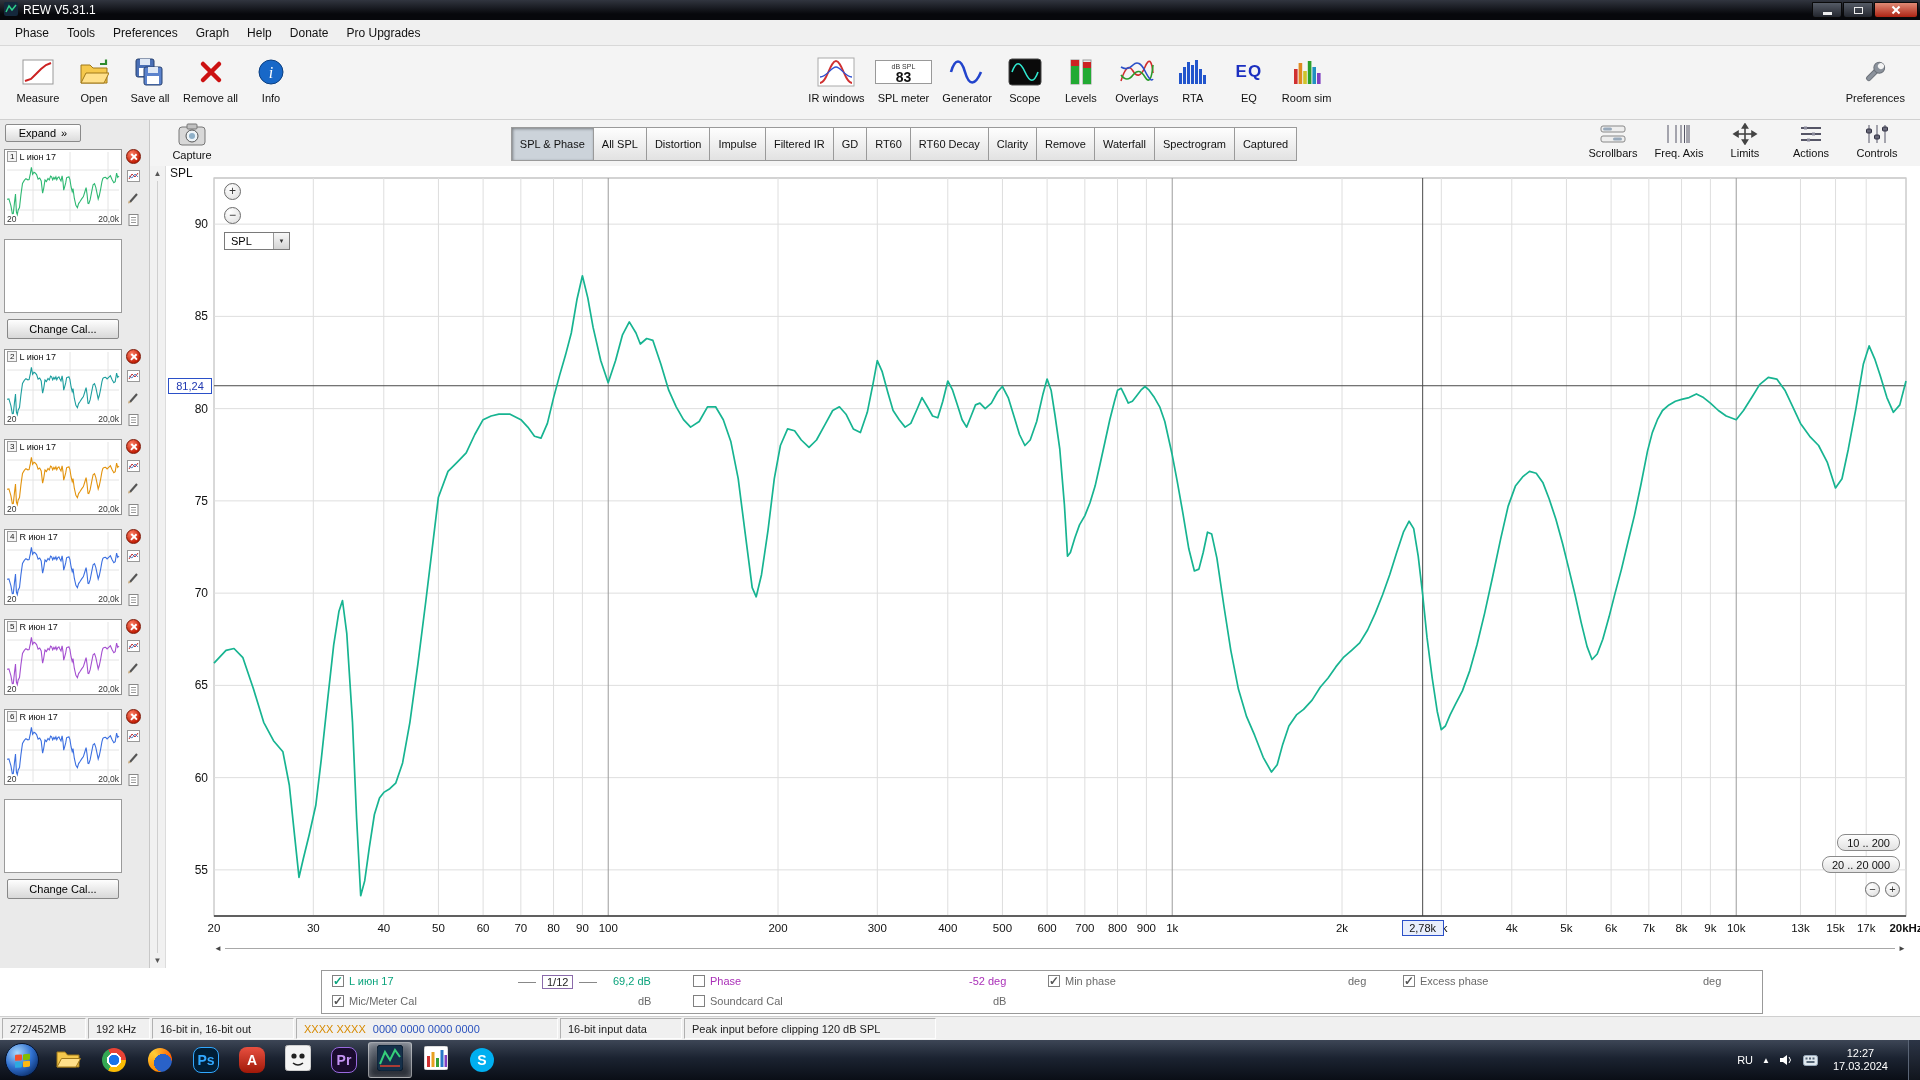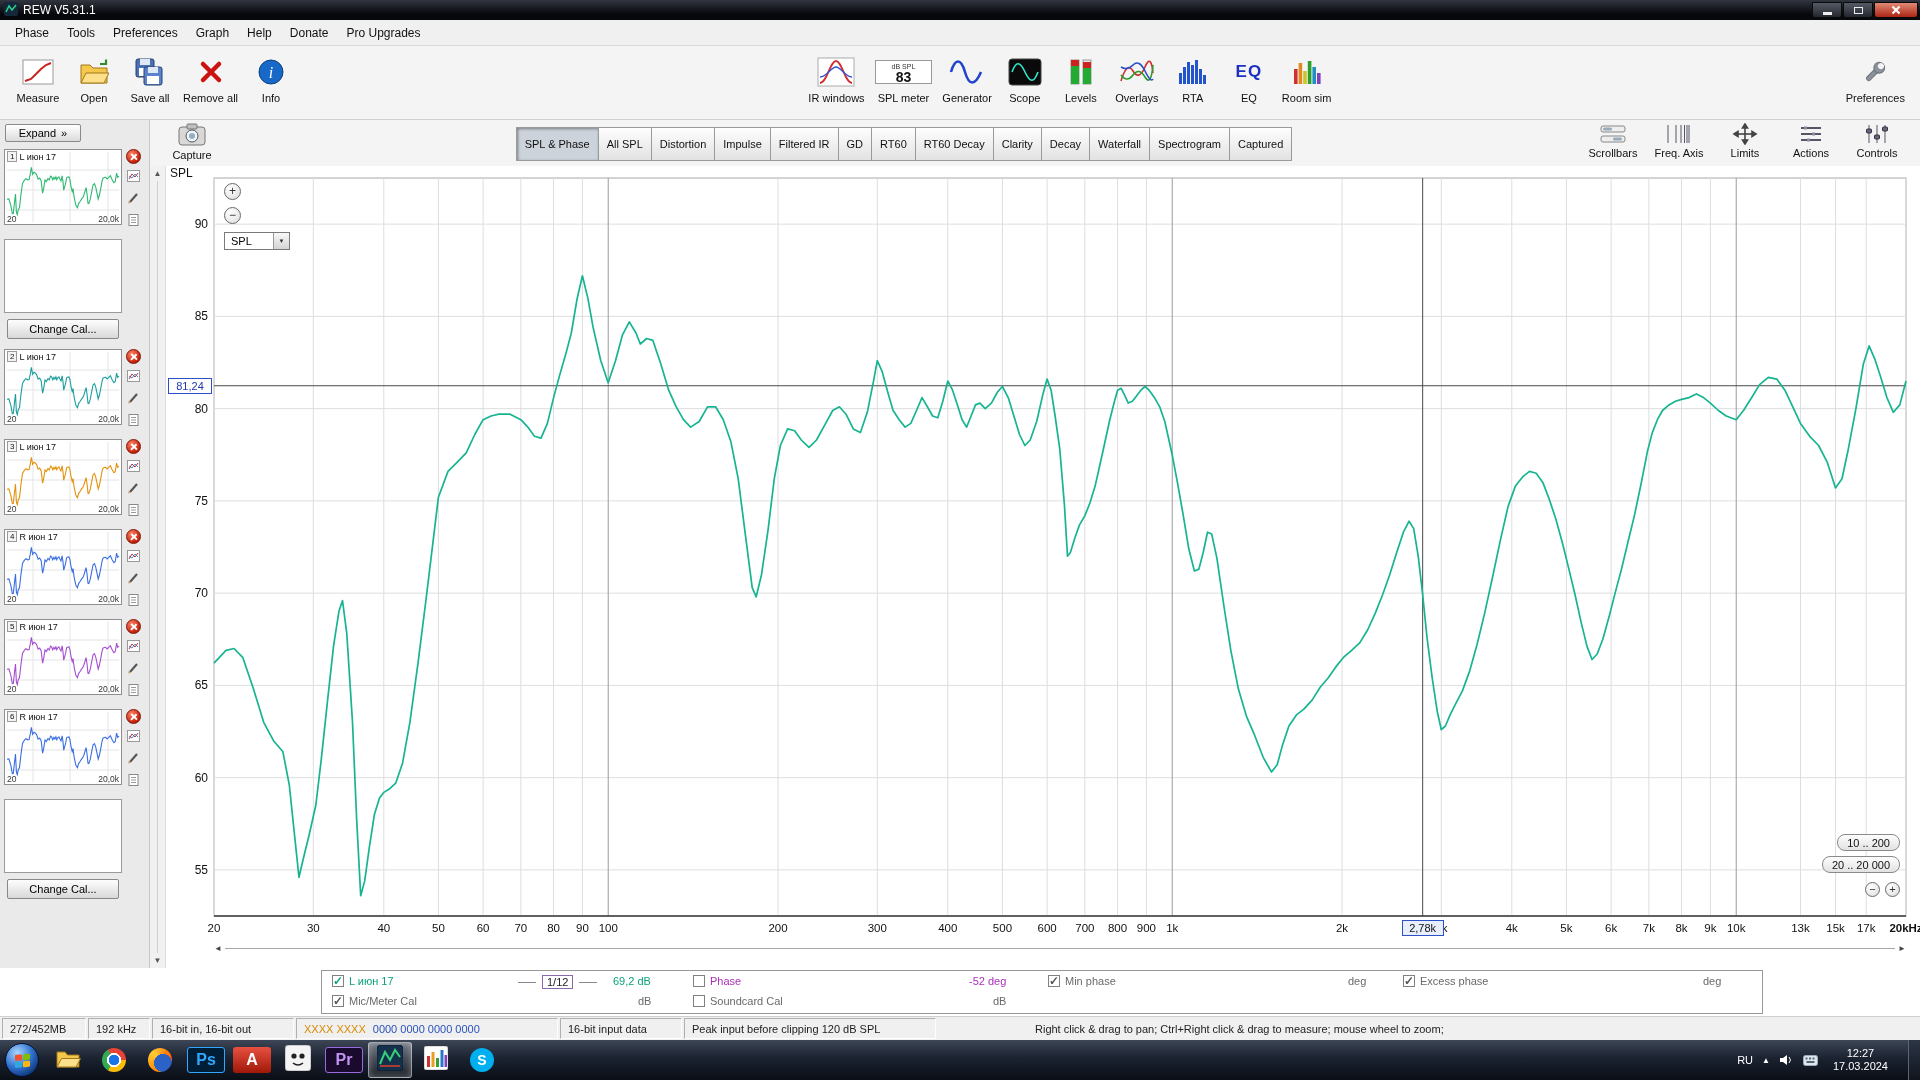--- a/index.html
+++ b/index.html
@@ -127,22 +127,22 @@
   
   .taskbar { height:40px; background:linear-gradient(#3d4656,#1b2331 45%,#0a0e16); display:flex; align-items:center;
     padding-left:3px; }
   .start-orb { width:34px; height:34px; border-radius:50%; margin:0 7px 0 2px; flex:none;
     background:radial-gradient(circle at 35% 28%, #a8d8ff, #2f6fce 48%, #0a2c66 85%);
     border:1px solid #04122c; display:flex; align-items:center; justify-content:center; }
   .task-icon { width:44px; height:36px; display:flex; align-items:center; justify-content:center;
     border-radius:3px; margin-right:2px; border:1px solid transparent; flex:none; }
   .task-icon.active { background:linear-gradient(rgba(255,255,255,.30),rgba(255,255,255,.07));
     border:1px solid rgba(255,255,255,.5); box-shadow:inset 0 0 6px rgba(255,255,255,.35); }
-  .ticon-sq { width:38px; height:26px; border-radius:3px; display:flex; align-items:center; justify-content:center;
-    font-weight:bold; font-size:16px; }
+  .ticon-sq { width:26px; height:26px; border-radius:8px; display:flex; align-items:center; justify-content:center;
+    font-weight:bold; font-size:14px; }
   .chrome-ic { width:24px; height:24px; border-radius:50%;
     background:radial-gradient(circle, #1a73e8 0 30%, #fff 31% 41%, rgba(0,0,0,0) 42%),
       conic-gradient(from -30deg, #ea4335 0 120deg, #fbbc05 120deg 240deg, #34a853 240deg 360deg); }
   .firefox-ic { width:24px; height:24px; border-radius:50%;
     background:radial-gradient(circle at 62% 62%, #2a62c8 0 42%, rgba(0,0,0,0) 43%),
       conic-gradient(from 200deg, #ff8a00, #ffcd35, #ff5a00, #ff8a00); }
   .skype-ic { width:24px; height:24px; border-radius:50%; background:#00aff0; color:#fff;
     display:flex; align-items:center; justify-content:center; font-weight:bold; font-size:14px; }
   .tray { margin-left:auto; display:flex; align-items:center; color:#fff; font-size:11px; gap:9px; }
   .tray-item { display:flex; align-items:center; }
@@ -599,21 +599,21 @@
       <div class="tabs" id="tabs">
           <div class="tab active">SPL &amp; Phase</div>
           <div class="tab">All SPL</div>
           <div class="tab">Distortion</div>
           <div class="tab">Impulse</div>
           <div class="tab">Filtered IR</div>
           <div class="tab">GD</div>
           <div class="tab">RT60</div>
           <div class="tab">RT60 Decay</div>
           <div class="tab">Clarity</div>
-          <div class="tab">Decay</div>
+          <div class="tab">Remove</div>
           <div class="tab">Waterfall</div>
           <div class="tab">Spectrogram</div>
           <div class="tab">Captured</div>
         </div>
       <div class="right-tools">
         <div class="rt-item">
           <span class="ic">
               <svg width="26" height="22">
                 <rect x="1" y="3" width="24" height="6" rx="2" fill="#eee" stroke="#888"></rect>
                 <rect x="3" y="4.5" width="9" height="3" rx="1.5" fill="#99aabb"></rect>
@@ -852,21 +852,20 @@
 <div class="statusbar">
   <div class="sb-cell" style="width:84px">272/452MB</div>
   <div class="sb-cell" style="width:62px">192 kHz</div>
   <div class="sb-cell" style="width:142px">16-bit in, 16-bit out</div>
   <div class="sb-cell" style="width:262px">
     <span class="clip-a">XXXX XXXX</span>
     <span class="clip-b">0000 0000 0000 0000</span>
   </div>
   <div class="sb-cell" style="width:122px">16-bit input data</div>
   <div class="sb-cell" style="width:252px">Peak input before clipping 120 dB SPL</div>
-  <div class="sb-hint">Right click &amp; drag to pan; Ctrl+Right click &amp; drag to measure; mouse wheel to zoom;</div>
 </div>
 
 <div class="taskbar">
   <div class="start-orb">
     <svg width="17" height="15">
         <g transform="skewY(-5)">
           <rect x="1" y="2" width="7" height="6" rx="1" fill="#f3502e"></rect>
           <rect x="9" y="2" width="7" height="6" rx="1" fill="#82bd00"></rect>
           <rect x="1" y="9" width="7" height="6" rx="1" fill="#2da9e0"></rect>
           <rect x="9" y="9" width="7" height="6" rx="1" fill="#fdb813"></rect>

